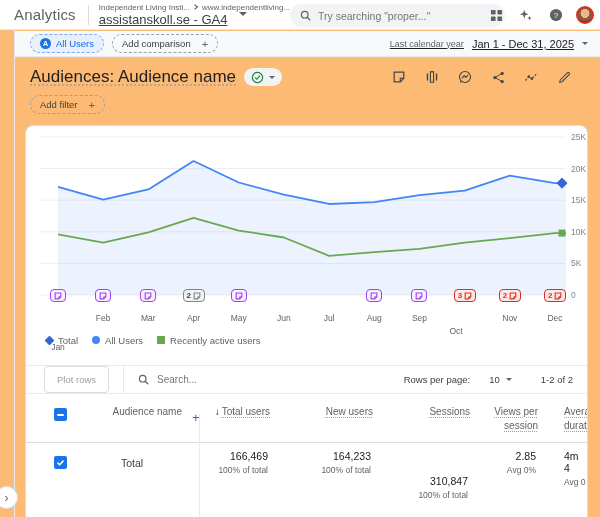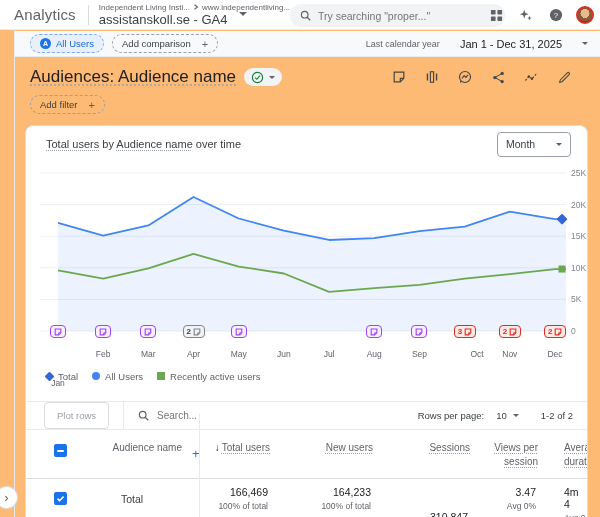--- a/index.html
+++ b/index.html
@@ -5,41 +5,41 @@
   * { margin:0; padding:0; box-sizing:border-box; }
   body { font-family:"Liberation Sans", sans-serif; background:#fff; }
   .screen { position:relative; width:600px; height:517px; background:#fdba74; overflow:hidden; color:#202124; }
 
   
   .app-header { position:absolute; top:0; left:0; width:600px; height:30px; background:#fff; border-bottom:1px solid #e8eaed; display:flex; align-items:center; }
   .app-name { font-size:15px; color:#5f6368; margin-left:14px; letter-spacing:.2px; }
   .hdr-divider { width:1px; height:20px; background:#dadce0; margin:0 10px 0 12px; }
   .crumb-block { display:flex; flex-direction:column; justify-content:center; }
   .crumb-top { font-size:8px; color:#5f6368; display:flex; align-items:center; gap:3px; }
-  .prop-row { font-size:13px; color:#3c4043; display:flex; align-items:flex-start; gap:12px; }
+  .prop-row { font-size:13px; color:#3c4043; display:flex; align-items:flex-start; gap:12px;text-decoration:underline; }
   .caret { width:0; height:0; border-left:4px solid transparent; border-right:4px solid transparent; border-top:4px solid #5f6368; display:inline-block; }
   .caret.sm { border-left-width:3px; border-right-width:3px; border-top-width:3px; }
   .hdr-search { position:absolute; left:290px; top:4px; width:215px; height:23px; background:#f1f3f4; border-radius:12px; display:flex; align-items:center; padding:0 10px; gap:7px; }
   .hdr-search input { border:none; outline:none; background:transparent; font-size:10.5px; color:#5f6368; width:160px; font-family:"Liberation Sans", sans-serif; }
   .hdr-icons { position:absolute; right:6px; top:0; height:30px; display:flex; align-items:center; gap:10px; }
   .icon-btn { width:20px; height:20px; display:flex; align-items:center; justify-content:center; cursor:pointer; }
   .avatar { width:18px; height:18px; border-radius:50%; background:radial-gradient(circle at 50% 38%, #e8b98a 0 40%, #8a5a3a 41% 70%, #5f3b26 71%); border:2px solid #d93025; }
 
   
   .left-rail-line { position:absolute; left:14px; top:30px; bottom:0; width:1px; background:#e8eaed; }
   .collapse-btn { position:absolute; left:-5px; top:486px; width:23px; height:23px; border-radius:50%; background:#fff; border:1px solid #dadce0; color:#5f6368; font-size:12px; display:flex; align-items:center; justify-content:center; cursor:pointer; }
 
   
   .comparison-bar { position:absolute; left:15px; top:31px; width:585px; height:26px; background:#f8f9fa; border-bottom:1px solid #e8eaed; display:flex; align-items:center; padding:0 12px 0 15px; }
   .chip { display:flex; align-items:center; gap:5px; height:19px; border-radius:10px; padding:0 9px; font-size:9.5px; cursor:pointer; }
   .chip-all-users { background:#e8f0fe; border:1px dashed #7baaf7; color:#1967d2; }
   .chip-badge { width:11px; height:11px; border-radius:50%; background:#1a73e8; color:#fff; font-size:7px; font-weight:bold; display:flex; align-items:center; justify-content:center; }
   .chip-add { border:1px dashed #9aa0a6; color:#3c4043; margin-left:8px;gap:11px; }
   .plus-glyph { font-size:11px; color:#5f6368; }
-  .date-zone { margin-left:auto; display:flex; align-items:center; gap:20px; cursor:pointer; }
+  .date-zone { margin-left:auto; display:flex; align-items:center; gap:8px; cursor:pointer;text-decoration:underline; }
   .date-label { font-size:9px; color:#5f6368; }
   .date-value { font-size:11px; color:#202124; }
 
   
   .title-row { position:absolute; left:30px; top:63px; right:14px; height:28px; display:flex; align-items:center; }
   .page-title { font-size:17px; font-weight:400; color:#202124; text-decoration:underline dotted #9aa0a6; text-underline-offset:3px; }
   .verify-pill { margin-left:8px; height:18px; border-radius:10px; background:#f1f3f4; display:flex; align-items:center; gap:5px; padding:0 7px; cursor:pointer; }
   .report-toolbar { margin-left:auto; display:flex; align-items:center; gap:13px; padding-right:12px; }
   .filter-row { position:absolute; left:30px; top:95px; }
 
@@ -63,21 +63,21 @@
   .lg-pin { width:7px; height:7px; background:#3367d6; transform:rotate(45deg); border-radius:1px; }
   .lg-dot { width:8px; height:8px; border-radius:50%; background:#4285f4; }
   .lg-sq { width:8px; height:8px; background:#6aa84f; }
 
   
   .tbl-controls { position:relative; height:28px; border-top:1px solid #e8eaed; display:flex; align-items:center; padding:0 14px 0 18px; margin-top:12px; }
   .plot-rows-btn { height:27px; border:1px solid #dadce0; border-radius:4px; background:#fff; color:#9aa0a6; font-size:9.5px; padding:0 12px; cursor:pointer; font-family:"Liberation Sans", sans-serif; }
   .ctl-sep { width:1px; height:27px; background:#e8eaed; margin:0 0 0 14px; }
   .tbl-search { display:flex; align-items:center; gap:8px; margin-left:14px; }
   .tbl-search input { border:none; outline:none; font-size:10px; color:#5f6368; width:120px; background:transparent; font-family:"Liberation Sans", sans-serif; }
-  .ctl-right { margin-left:auto; display:flex; align-items:center; gap:12px; font-size:9.5px; color:#3c4043; }
+  .ctl-right { margin-left:auto; display:flex; align-items:center; gap:19px; font-size:9.5px; color:#3c4043; }
   .rpp-value { display:flex; align-items:center; gap:6px; cursor:pointer; margin-right:10px; }
   .pagination { color:#3c4043; }
 
   .thead { position:relative; height:50px; border-top:1px solid #e8eaed; border-bottom:1px solid #dadce0; font-size:10px; color:#5f6368; }
   .trow { position:relative; height:40px; font-size:10.5px; }
   .col-sep { position:absolute; left:173px; top:288px; bottom:0; width:1px; background:#e8eaed; }
   .cbx { position:absolute; left:28px; width:13px; height:13px; border-radius:2px; background:#1a73e8; display:flex; align-items:center; justify-content:center; cursor:pointer; }
   .cbx .bar { width:7px; height:2px; background:#fff; border-radius:1px; }
   .hdr-name { position:absolute; right:405px; top:11px; width:110px; text-align:right; line-height:1.4; }
   .hdr-plus { position:absolute; left:166px; top:16px; color:#1a73e8; font-size:13px; cursor:pointer; }
@@ -216,29 +216,20 @@
   </div>
 
   <div class="filter-row">
     <div class="chip chip-add" style="margin-left:0;">
       <span>Add filter</span>
       <span class="plus-glyph">+</span>
     </div>
   </div>
 
   <div class="card">
-    <div class="card-head">
-      <div class="chart-title">
-        <span class="dot-u">Total users</span><span> by </span><span class="dot-u">Audience name</span><span> over time</span>
-      </div>
-      <div class="month-select">
-        <span>Month</span>
-        <span class="caret sm"></span>
-      </div>
-    </div>
 
     <div class="chart-wrap">
       <svg class="main" id="chart-svg" width="561" height="185">
           <line x1="14" y1="11" x2="540" y2="11" stroke="#eceff1" stroke-width="1"></line>
           <line x1="14" y1="42.599999999999994" x2="540" y2="42.599999999999994" stroke="#eceff1" stroke-width="1"></line>
           <line x1="14" y1="74.2" x2="540" y2="74.2" stroke="#eceff1" stroke-width="1"></line>
           <line x1="14" y1="105.8" x2="540" y2="105.8" stroke="#eceff1" stroke-width="1"></line>
           <line x1="14" y1="137.4" x2="540" y2="137.4" stroke="#eceff1" stroke-width="1"></line>
           <line x1="14" y1="169" x2="540" y2="169" stroke="#eceff1" stroke-width="1"></line>
           <path d="M32,60.928 L77.18181818181819,73.568 L122.36363636363636,63.45599999999999 L167.54545454545453,35.01599999999999 L212.72727272727272,56.504000000000005 L257.9090909090909,68.512 L303.09090909090907,77.992 L348.27272727272725,76.096 L393.45454545454544,69.144 L438.6363636363636,64.72 L483.8181818181818,49.55199999999999 L529,57.13600000000001 L540,57.13600000000001 L540,169 L32,169 Z" fill="#4285f4" fill-opacity="0.10"></path>
@@ -325,21 +316,21 @@
     <div class="months-row" id="months">
         <span class="month-label" style="left: 17px; margin-top: 29px;">Jan</span>
         <span class="month-label" style="left: 62.1818px;">Feb</span>
         <span class="month-label" style="left: 107.364px;">Mar</span>
         <span class="month-label" style="left: 152.545px;">Apr</span>
         <span class="month-label" style="left: 197.727px;">May</span>
         <span class="month-label" style="left: 242.909px;">Jun</span>
         <span class="month-label" style="left: 288.091px;">Jul</span>
         <span class="month-label" style="left: 333.273px;">Aug</span>
         <span class="month-label" style="left: 378.455px;">Sep</span>
-        <span class="month-label" style="left: 436px;">Oct</span>
+        <span class="month-label" style="left: 415px; margin-top: 13px;">Oct</span>
         <span class="month-label" style="left: 468.818px;">Nov</span>
         <span class="month-label" style="left: 514px;">Dec</span>
       </div>
 
     <div class="legend-row">
       <div class="legend-item">
         <span class="lg-pin"></span>
         <span>Total</span>
       </div>
       <div class="legend-item">
@@ -398,21 +389,21 @@
       </div>
       <div class="cell" style="right:216px; width:90px;">
         <div class="v">164,233</div>
         <div class="sub">100% of total</div>
       </div>
       <div class="cell" style="right:119px; width:90px;margin-top:25px;">
         <div class="v">310,847</div>
         <div class="sub">100% of total</div>
       </div>
       <div class="cell" style="right:51px; width:60px;">
-        <div class="v">3.47</div>
+        <div class="v">2.85</div>
         <div class="sub">Avg 0%</div>
       </div>
       <div class="cell-avg">
         <div class="v">4m 4</div>
         <div class="sub" style="font-size:8.5px;color:#5f6368;margin-top:3px;">Avg 0</div>
       </div>
     </div>
 
     <div class="col-sep"></div>
   </div>

